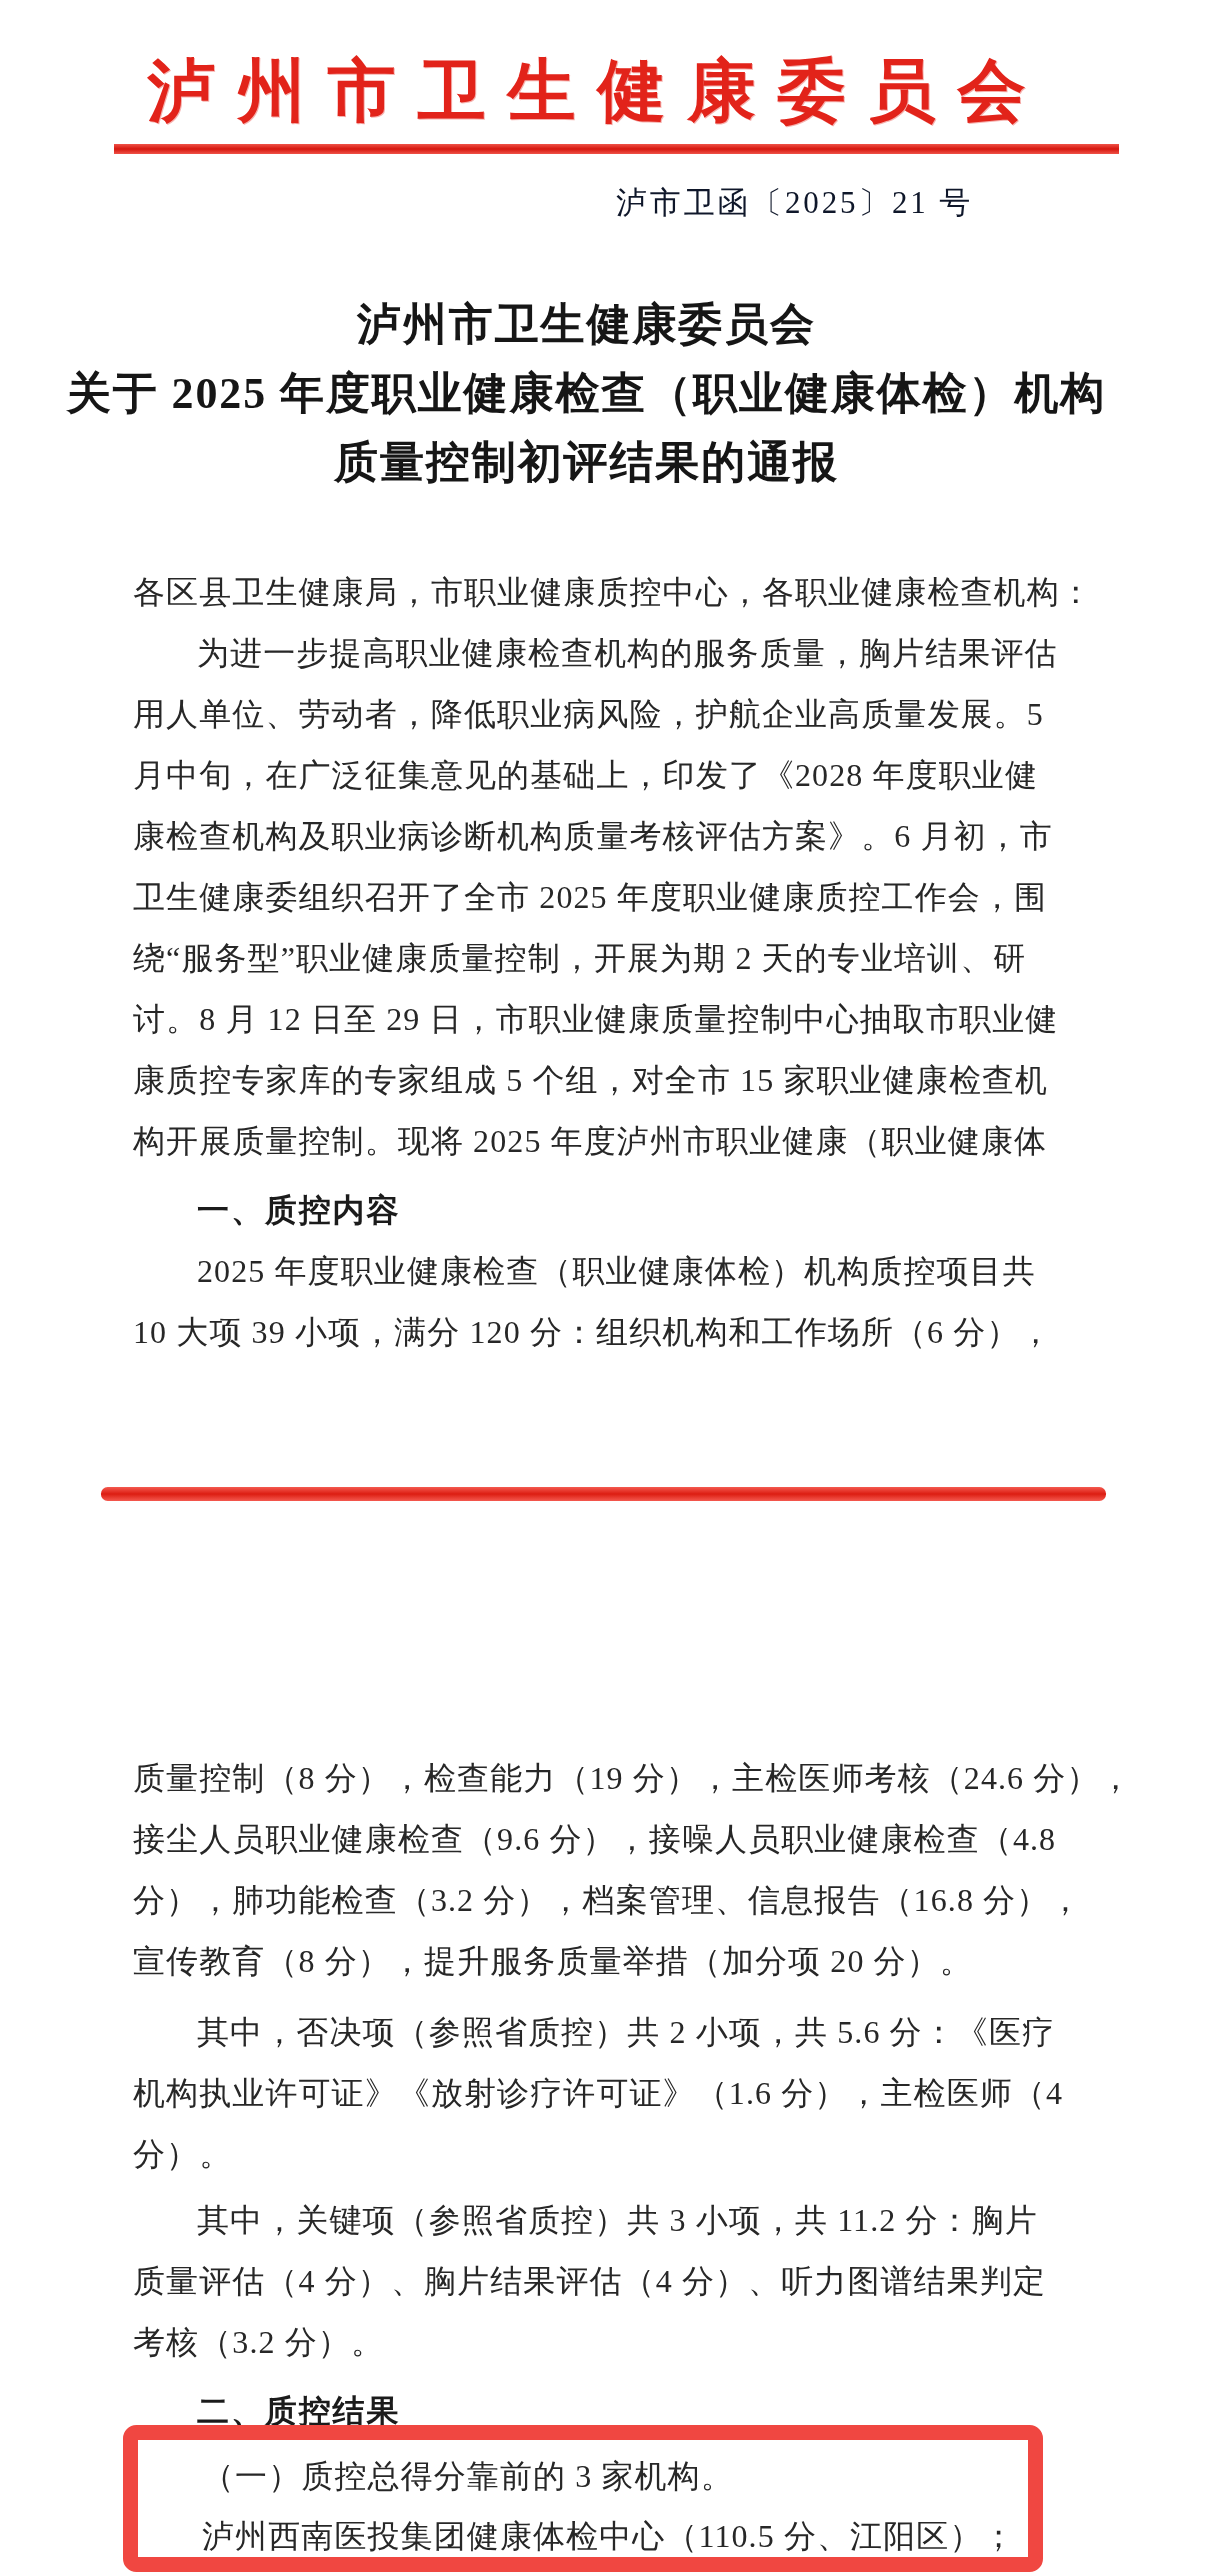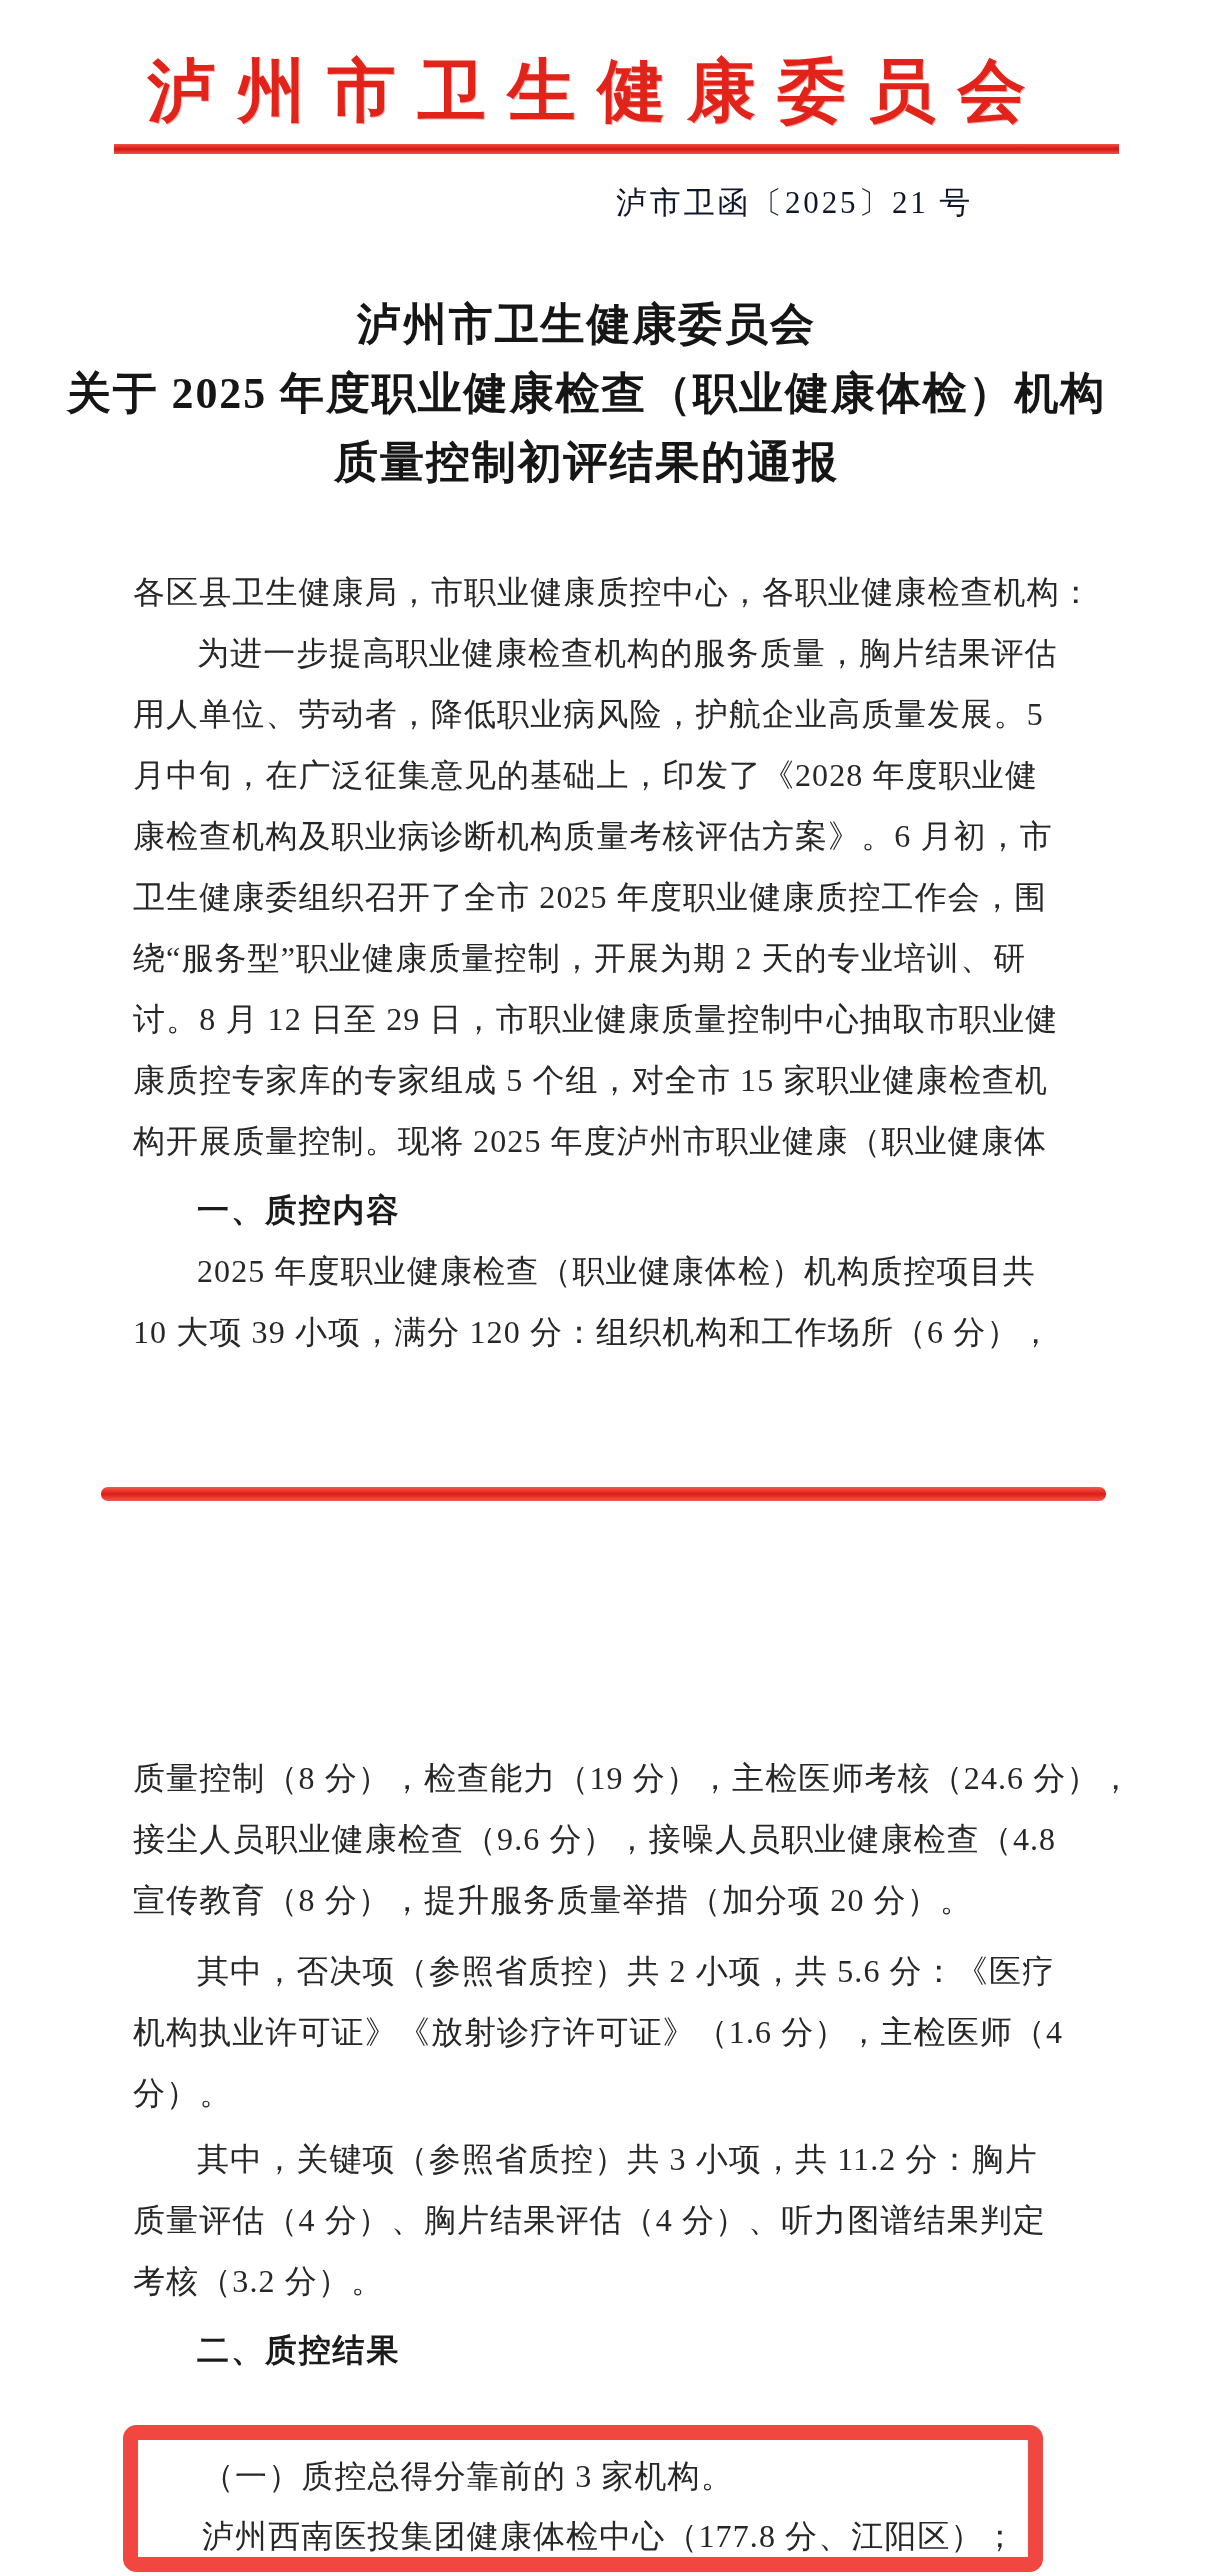--- a/index.html
+++ b/index.html
@@ -131,31 +131,32 @@
     <p class="ln ind hd">一、质控内容</p>
     <p class="ln ind">2025 年度职业健康检查（职业健康体检）机构质控项目共</p>
     <p class="ln">10 大项 39 小项，满分 120 分：组织机构和工作场所（6 分），</p>
   </div>
 
   <div class="rule-mid"></div>
 
   <div class="body-block body2">
     <p class="ln">质量控制（8 分），检查能力（19 分），主检医师考核（24.6 分），</p>
     <p class="ln">接尘人员职业健康检查（9.6 分），接噪人员职业健康检查（4.8</p>
+    <p class="ln">分），肺功能检查（3.2 分），档案管理、信息报告（16.8 分），</p>
     <p class="ln">宣传教育（8 分），提升服务质量举措（加分项 20 分）。</p>
     <p class="ln ind sp10">其中，否决项（参照省质控）共 2 小项，共 5.6 分：《医疗</p>
     <p class="ln">机构执业许可证》《放射诊疗许可证》（1.6 分），主检医师（4</p>
     <p class="ln">分）。</p>
     <p class="ln ind sp6">其中，关键项（参照省质控）共 3 小项，共 11.2 分：胸片</p>
     <p class="ln">质量评估（4 分）、胸片结果评估（4 分）、听力图谱结果判定</p>
     <p class="ln">考核（3.2 分）。</p>
     <p class="ln ind hd">二、质控结果</p>
   </div>
 
   <div class="hl-box">
     <div class="hl-inner">
       <p>（一）质控总得分靠前的 3 家机构。</p>
-      <p>泸州西南医投集团健康体检中心（177.8 分、江阳区）；</p>
+      <p>泸州西南医投集团健康体检中心（110.5 分、江阳区）；</p>
     </div>
   </div>
 
 </div>
 
 
 </body></html>

